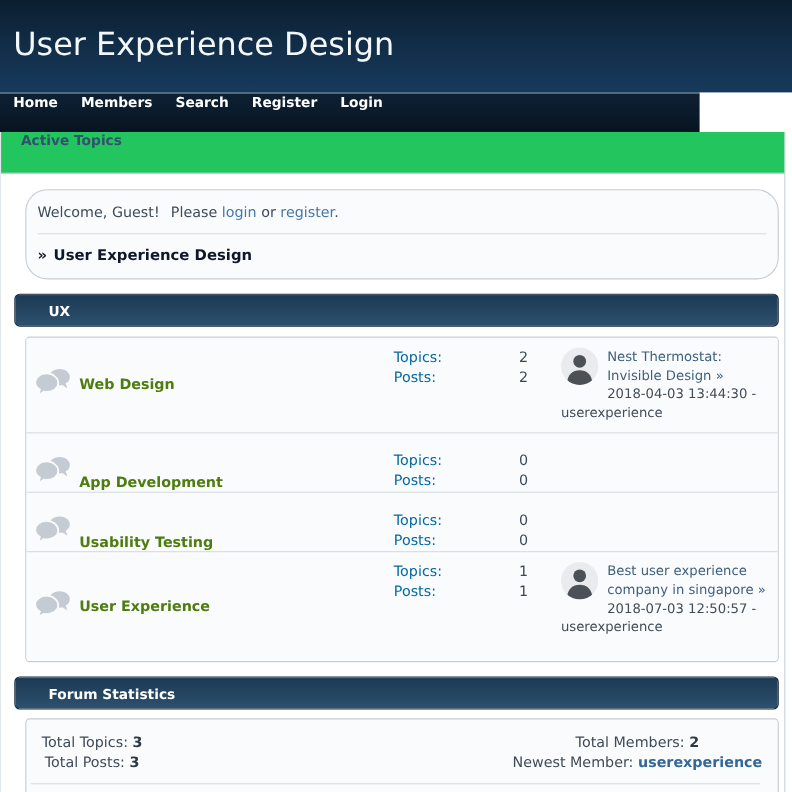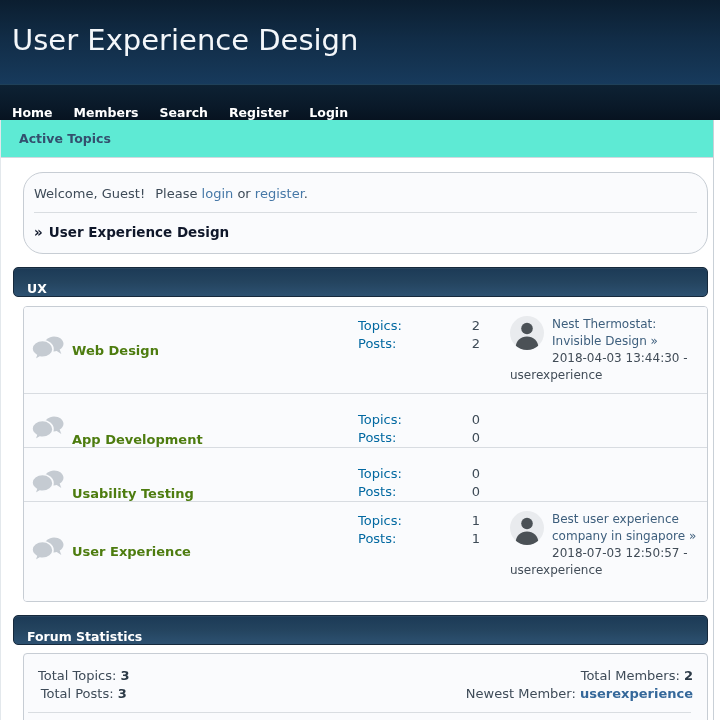--- a/index.html
+++ b/index.html
@@ -9,40 +9,40 @@
   
   .banner {
     height: 84px; width: 720px;
     background: linear-gradient(180deg, #0b1e30 0%, #112c46 45%, #173a5c 100%);
     padding: 23px 0 0 12px;
   }
   .banner h1 { color: #f4f7fa; font-size: 29px; font-weight: 400; line-height: 34px; letter-spacing: 0; }
 
   
   .topnav {
-    height: 36px; width: 720px;
+    height: 36px; width: 636px;
     background: linear-gradient(180deg, #0d2133 0%, #0a1a2a 55%, #071320 100%);
     border-top: 1px solid #1f4059;
-    display: flex; align-items: flex-end; padding-left: 12px;
+    display: flex; align-items: flex-start; padding-left: 12px;
   }
   .topnav a {
     color: #ffffff; font-size: 12.5px; font-weight: bold; text-decoration: none;
     margin-right: 21px; cursor: pointer;
   }
 
   
   .wrapper {
     width: 714px; min-height: 600px; background: #fff;
     border-left: 1px solid #e3e8ec; border-right: 1px solid #c9d0d7;
   }
 
   
   .subnav {
-    height: 38px; background: #5eead4; border-bottom: 1px solid #d2d8df;
-    display: flex; align-items: center; padding-left: 18px;
+    height: 38px; background: #22c55e; border-bottom: 1px solid #d2d8df;
+    display: flex; padding-left: 18px;
   }
   .subnav a { color: #33506e; font-weight: bold; font-size: 12.5px; text-decoration: none; cursor: pointer; }
 
   .content { padding: 0 6px 0 12px; }
 
   
   .box {
     margin-left: 10px; width: 685px;
     background: #fafbfd; border: 1px solid #c7cdd4; border-radius: 4px;
   }
@@ -54,21 +54,21 @@
   .divider { border-top: 1px solid #d9dde1; margin: 10px 0; }
   .breadcrumb { font-size: 13.5px; line-height: 18px; font-weight: bold; color: #0f172a; }
   .breadcrumb .bc-arrow { margin-right: 6px; }
 
   
   .cat-bar {
     margin-left: 0; width: 695px; height: 30px; border-radius: 5px;
     border: 1px solid #16293c;
     background: linear-gradient(180deg, #1c3a56 0%, #24445f 50%, #2d5171 100%);
     color: #ffffff; font-weight: bold; font-size: 12.5px;
-    display: flex; align-items: flex-end; padding-left: 13px;
+    display: flex; align-items: center; padding-left: 30px;
     box-shadow: inset 0 1px 0 rgba(255,255,255,0.06);
   }
   .cat-bar.ux { margin-top: 13px; }
   .cat-bar.stats { margin-top: 13px; }
 
   
   .forum-box { margin-top: 9px; padding: 0; overflow: hidden; }
   .forum-row { display: flex; background: #fafbfd; border-top: 1px solid #d8dce1; }
   .forum-row:first-child { border-top: none; }
   .row-h86 { min-height: 86px; }
@@ -84,21 +84,21 @@
   .sval { color: #3d4a56; }
   .c-last { width: 227px; flex: none; padding: 9px 6px 6px 30px; font-size: 12px; line-height: 17px; }
   .avatar { float: left; width: 34px; height: 34px; margin: 0 8px 4px 0; }
   .lp-link { color: #3e5f7d; text-decoration: none; cursor: pointer; }
   .lp-meta { color: #414c57; }
 
   
   .stats-box { margin-top: 8px; padding: 13px 14px 20px 14px; height: 110px; }
   .stats-cols { display: flex; justify-content: space-between; }
   .stat-line { line-height: 18px; font-size: 13px; color: #3e4b58; text-align: center; }
-  .stats-right .stat-line { text-align: right; }
+  .stats-right .stat-line { text-align: center; }
   .stat-val { color: #2c3a47; font-weight: bold; }
   a.member-link { color: #35689a; font-weight: bold; text-decoration: none; cursor: pointer; }
   .stats-divider { margin: 9px 2px 0 -10px; }
 </style>
 </head>
 <body>
 
 <header class="banner">
   <h1>User Experience Design</h1>
 </header>

